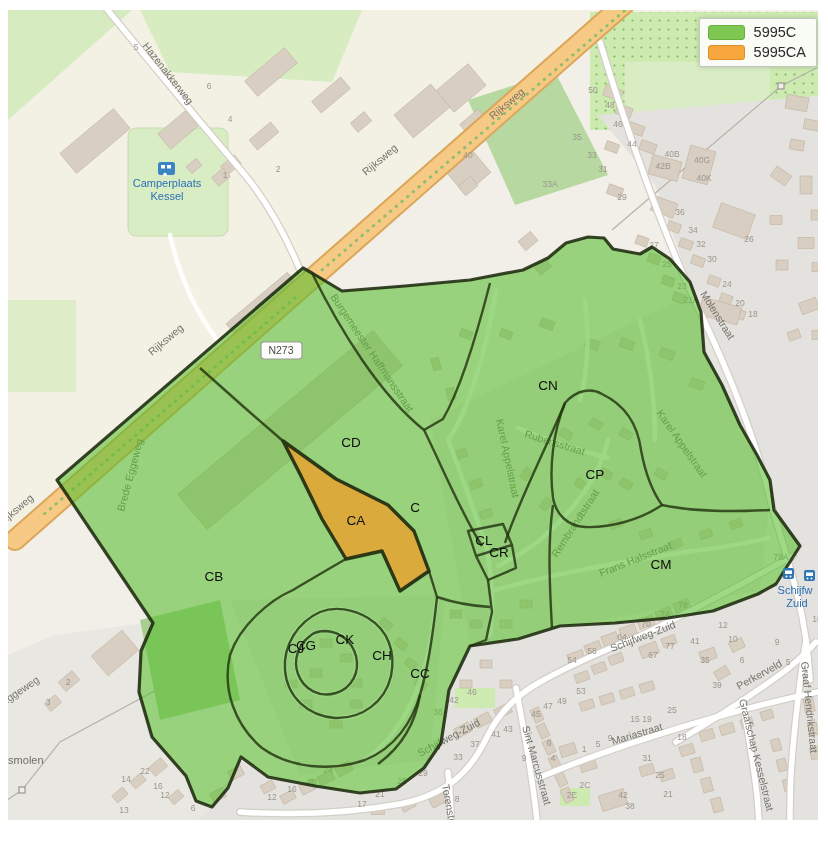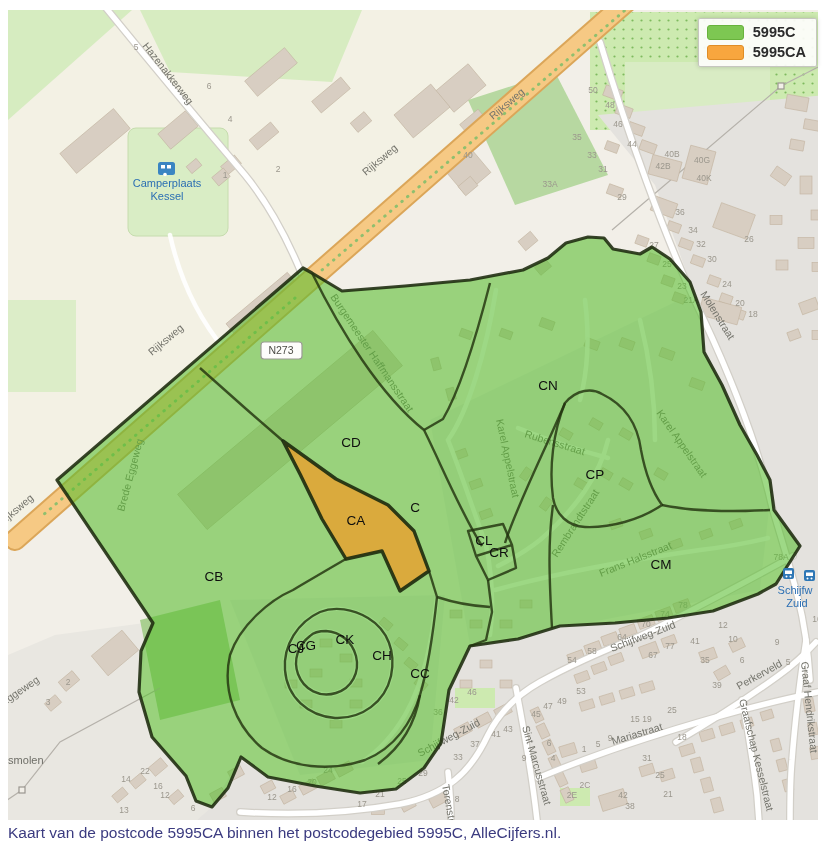--- a/index.html
+++ b/index.html
@@ -20,21 +20,21 @@
   .poi-blue{fill:#2c6fb3;font-size:11px;text-anchor:middle}
   .poi-gray{fill:#6e6e67;font-size:11px}
   .badge-text{fill:#4c4c46;font-size:10.5px;text-anchor:middle}
   
   .legend{
     position:absolute;top:18px;right:11px;z-index:10;
     background:rgba(253,253,251,0.93);border:1px solid #c6c6c0;border-radius:2px;
     box-shadow:0 0 5px rgba(0,0,0,0.18);
     padding:6px 10px 6px 8px;display:flex;flex-direction:column;gap:5px;
   }
-  .legend-row{display:flex;align-items:center;gap:9px;font-weight:bold;}
+  .legend-row{display:flex;align-items:center;gap:9px;}
   .swatch{width:35px;height:13px;border-radius:3px;border:1px solid transparent;}
   .legend-label{font-size:14.5px;color:#2b2b2b;line-height:15px;}
   
   .caption{
     position:absolute;left:8px;top:823px;width:814px;z-index:10;
     color:#3b3b80;font-size:15.5px;line-height:19px;background:#ffffff;
   }
 </style>
 </head>
 <body>
@@ -488,14 +488,13 @@
     <span class="swatch" style="background: rgb(125, 199, 82); border-color: rgb(104, 178, 60);"></span>
     <span class="legend-label">5995C</span>
   </div>
   <div class="legend-row">
     <span class="swatch" style="background: rgb(248, 166, 62); border-color: rgb(224, 141, 38);"></span>
     <span class="legend-label">5995CA</span>
   </div>
 </div>
 
 <div class="caption">
-  <div>Kaart van de postcode 5995CA binnen het postcodegebied 5995C, AlleCijfers.nl.</div>
 </div>
 
 </body></html>

